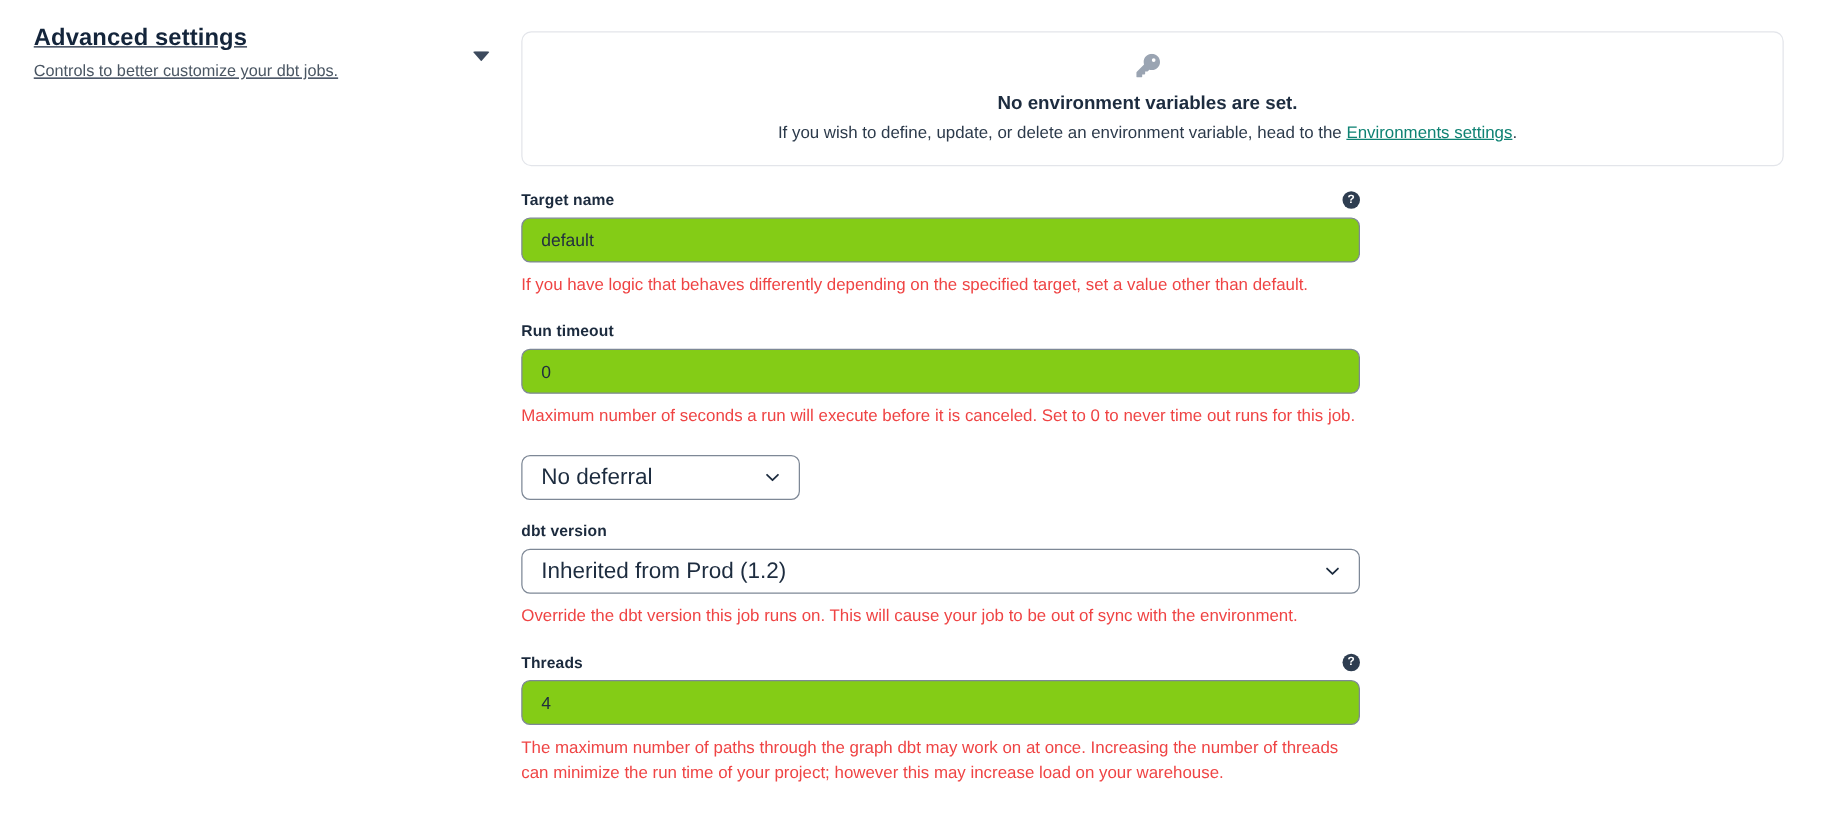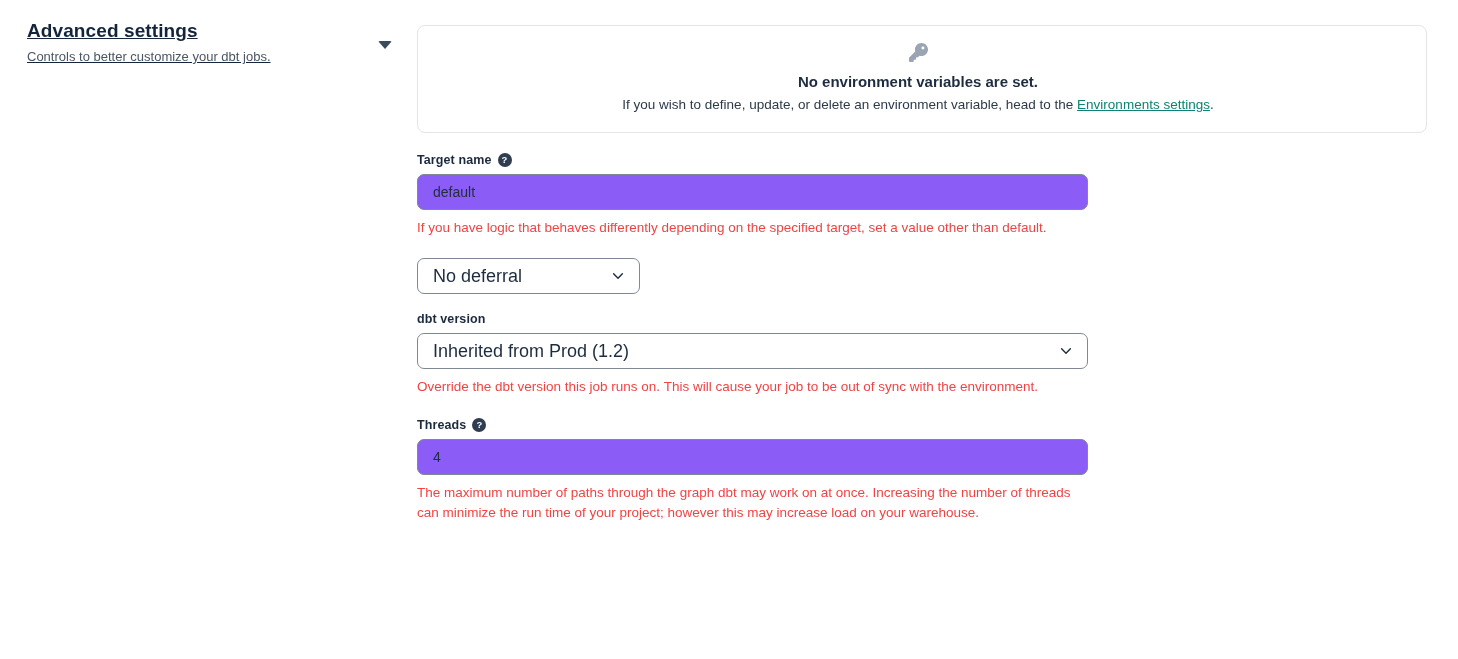--- a/index.html
+++ b/index.html
@@ -38,33 +38,33 @@
   }
   .key-icon-wrap { display: inline-block; height: 22px; margin-top: 2px; }
   .key-icon-wrap svg { width: 19px; height: 19px; fill: #9aa4b2; }
   .env-title { margin-top: 7px; font-size: 15px; font-weight: 700; color: #1d2c3f; }
   .env-message { margin-top: 7px; font-size: 13.5px; color: #2c3a4b; }
   .env-link { color: #0e8273; text-decoration: underline; cursor: pointer; }
 
   
   .field-group { margin-top: 20px; width: 671px; }
   .field-group.tight { margin-top: 18px; }
-  .field-label-row { display: flex; align-items: center; gap: 6px; margin-bottom: 7px; }
+  .field-label-row { display: flex; align-items: center; gap: 6px; margin-bottom: 7px; justify-content: space-between; }
   .field-label { font-size: 12.5px; font-weight: 700; color: #1b2a3d; letter-spacing: .1px; }
   .help-icon {
     display: inline-flex; align-items: center; justify-content: center;
     width: 14px; height: 14px; border-radius: 50%;
     background: #2e3d50; color: #ffffff;
     font-size: 9.5px; font-weight: 700; line-height: 1;
     cursor: pointer; user-select: none;
   }
   .text-input {
     width: 671px; height: 36px;
     border: 1px solid #7e8896; border-radius: 7px;
-    background: #8b5cf6;
+    background: #84cc16;
     padding: 0 15px;
     font-family: "Liberation Sans", sans-serif;
     font-size: 14px; color: #222f3f;
     outline: none;
   }
   .select-box {
     height: 36px;
     border: 1px solid #7e8896; border-radius: 7px;
     background: #ffffff;
     display: flex; align-items: center; justify-content: space-between;
@@ -105,20 +105,27 @@
 
     <div class="field-group">
       <div class="field-label-row">
         <span class="field-label">Target name</span>
         <span class="help-icon">?</span>
       </div>
       <input class="text-input" type="text" value="default" style="">
       <div class="field-help">If you have logic that behaves differently depending on the specified target, set a value other than default.</div>
     </div>
 
+    <div class="field-group">
+      <div class="field-label-row">
+        <span class="field-label">Run timeout</span>
+      </div>
+      <input class="text-input" type="text" value="0" style="">
+      <div class="field-help">Maximum number of seconds a run will execute before it is canceled. Set to 0 to never time out runs for this job.</div>
+    </div>
 
     <div class="field-group">
       <div class="select-box small">
         <span>No deferral</span>
         <span class="chevron-icon">
           <svg viewBox="0 0 16 16" fill="none" stroke-width="1.6" stroke-linecap="round" stroke-linejoin="round">
               <polyline points="3,5.5 8,10.5 13,5.5"></polyline>
             </svg>
         </span>
       </div>

